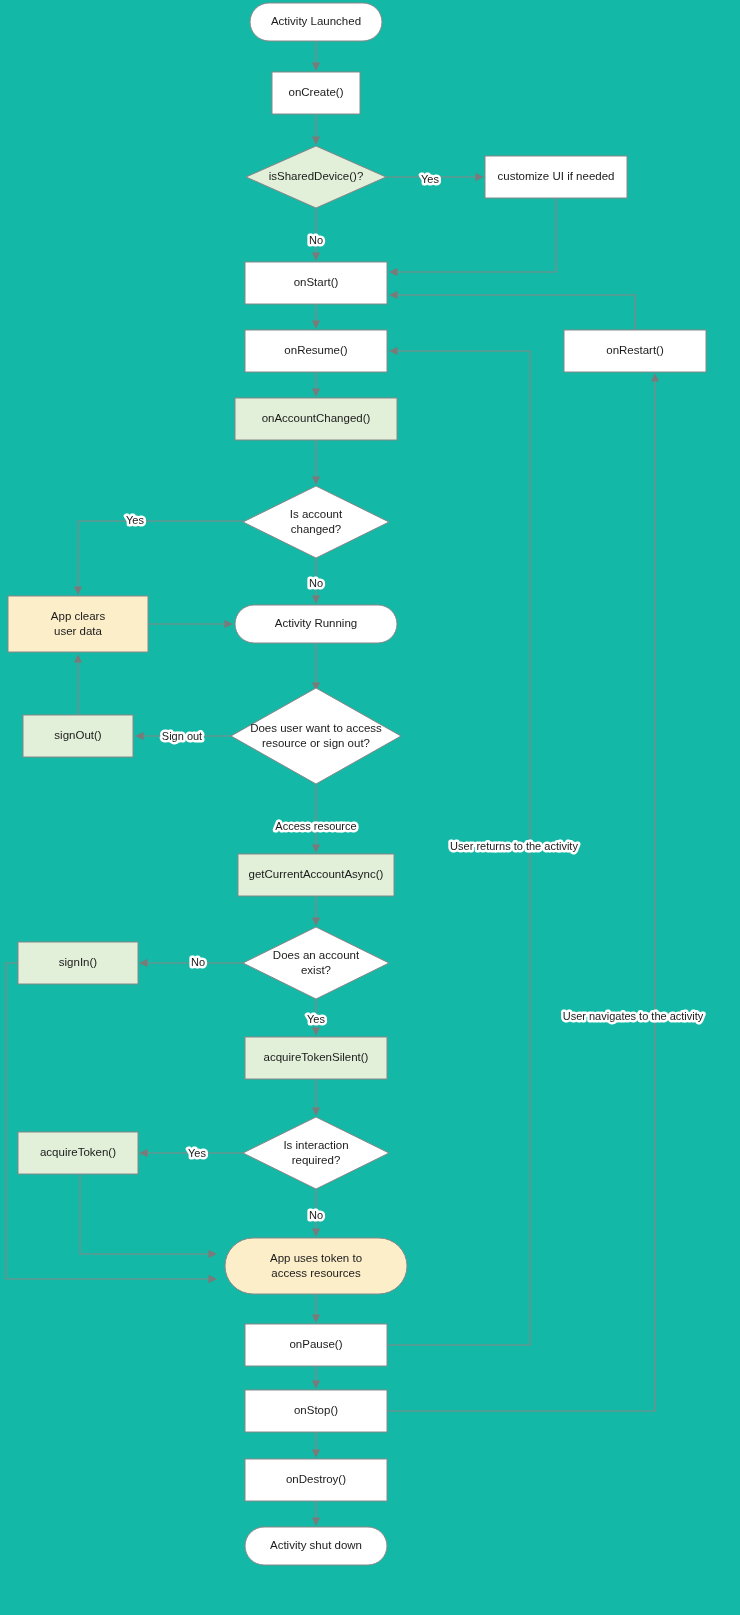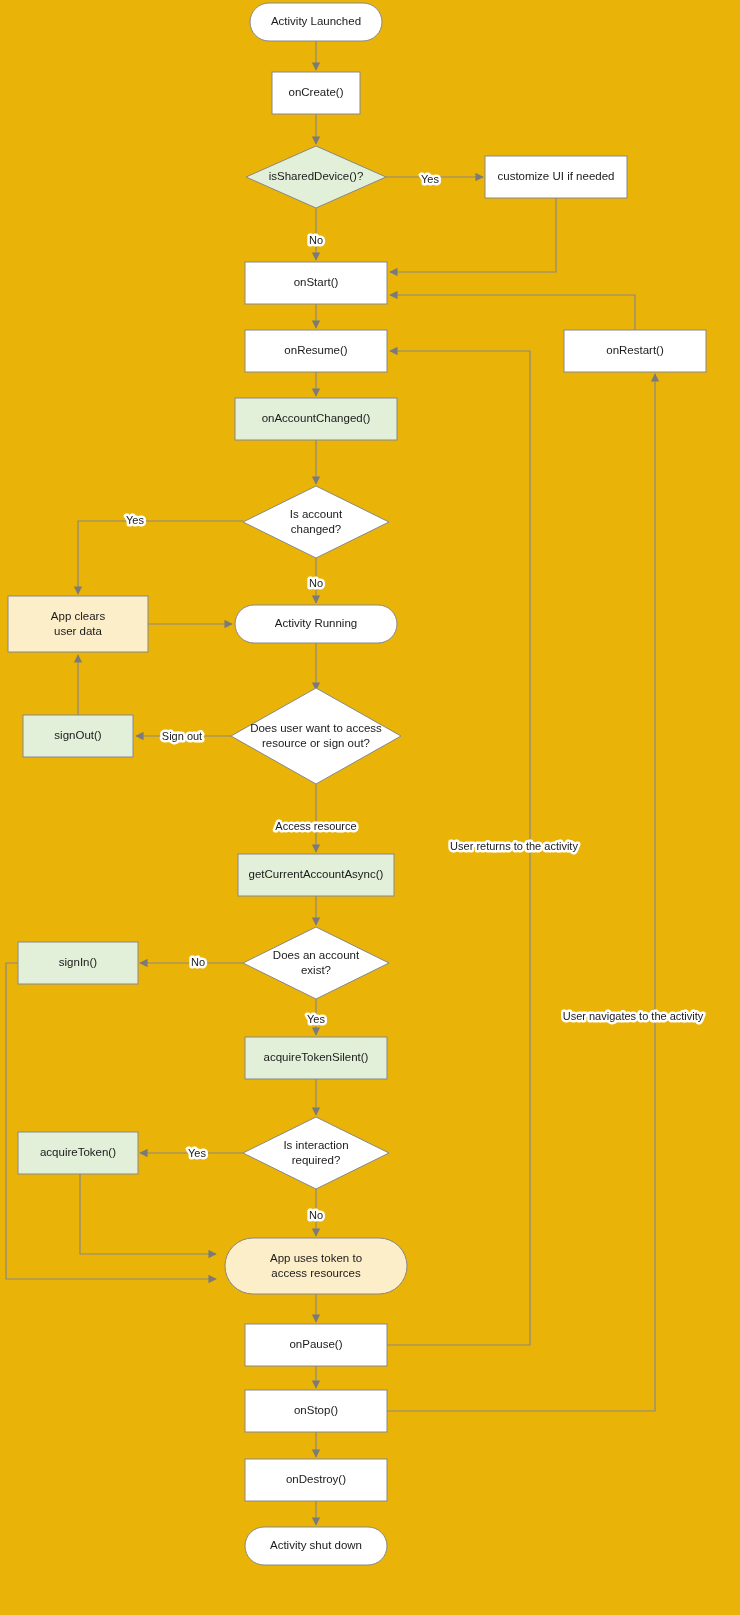--- a/index.html
+++ b/index.html
@@ -4,21 +4,21 @@
 <style>
   html, body {
     margin: 0;
     padding: 0;
     background: #ffffff;
   }
   #page {
     position: relative;
     width: 740px;
     height: 1615px;
-    background: #eab308;
+    background: #14b8a6;
     font-family: "Liberation Sans", sans-serif;
   }
   svg#flow {
     position: absolute;
     top: 0; left: 0;
     width: 740px;
     height: 1615px;
   }
   .node-shape {
     stroke: #888888;

